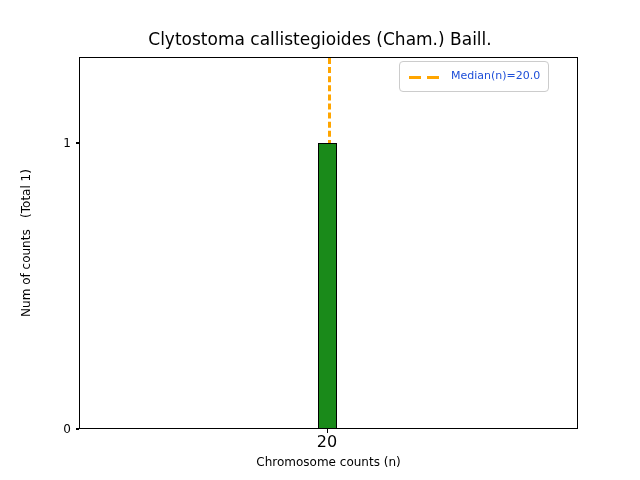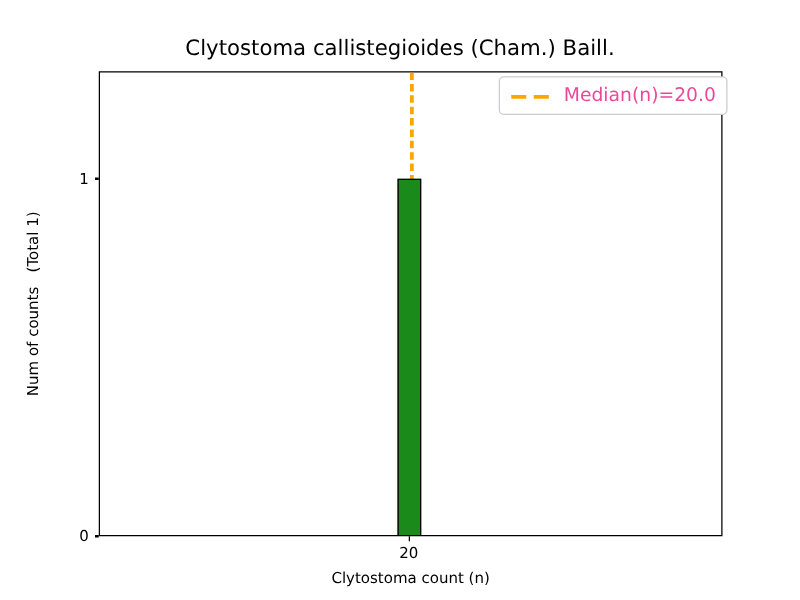--- a/index.html
+++ b/index.html
@@ -92,21 +92,21 @@
   }
   .xtick-mark {
     position: absolute;
     height: 3.5px;
     width: 1.2px;
     background: #000000;
     top: 429px;
   }
   .xtick-label {
     position: absolute;
-    font-size: 12px;
+    font-size: 16px;
     line-height: 12px;
     text-align: center;
     white-space: nowrap;
     width: 80px;
   }
 
   
   #xlabel {
     position: absolute;
     left: 79px;
@@ -161,24 +161,24 @@
   #legend-marker .dash {
     position: absolute;
     top: 7px;
     height: 3px;
     background: #FFA500;
   }
   #legend-marker .dash.d1 { left: 1px;  width: 12px; }
   #legend-marker .dash.d2 { left: 19px; width: 12px; }
 
   #legend-text {
-    font-size: 15px;
+    font-size: 11px;
     line-height: 16px;
     white-space: nowrap;
-    color: #ec4899;
+    color: #1d4ed8;
   }
   #legend-text > div { display: block; }
 </style>
 </head>
 <body>
 
 <div id="figure">
 
   <div id="chart-title">Clytostoma callistegioides (Cham.) Baill.</div>
 
@@ -194,21 +194,21 @@
 
   <div class="ytick-mark" style="top: 428.4px;"></div>
   <div class="ytick-label" style="left: 55px; width: 16px; top: 423px;">0</div>
 
   <div class="ytick-mark" style="top: 142.4px;"></div>
   <div class="ytick-label" style="left: 55px; width: 16px; top: 137px;">1</div>
 
   <div class="xtick-mark" style="left: 326.5px;"></div>
   <div class="xtick-label" style="left: 287px; top: 436px;">20</div>
 
-  <div id="xlabel">Clytostoma count (n)</div>
+  <div id="xlabel">Chromosome counts (n)</div>
 
   <div id="ylabel-wrap">
     <div id="ylabel">Num of counts   (Total 1)</div>
   </div>
 
   <div id="legend-box" style="border-color: rgb(204, 204, 204);">
     <div id="legend-marker">
       <span class="dash d1" style="background: rgb(255, 165, 0);"></span>
       <span class="dash d2" style="background: rgb(255, 165, 0);"></span>
     </div>

